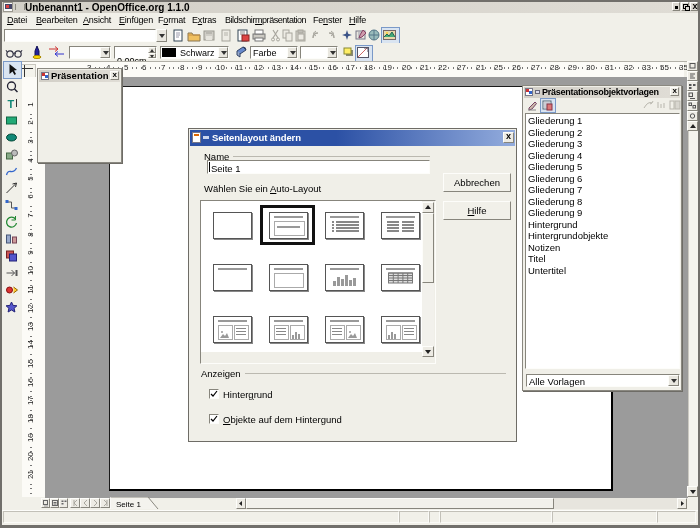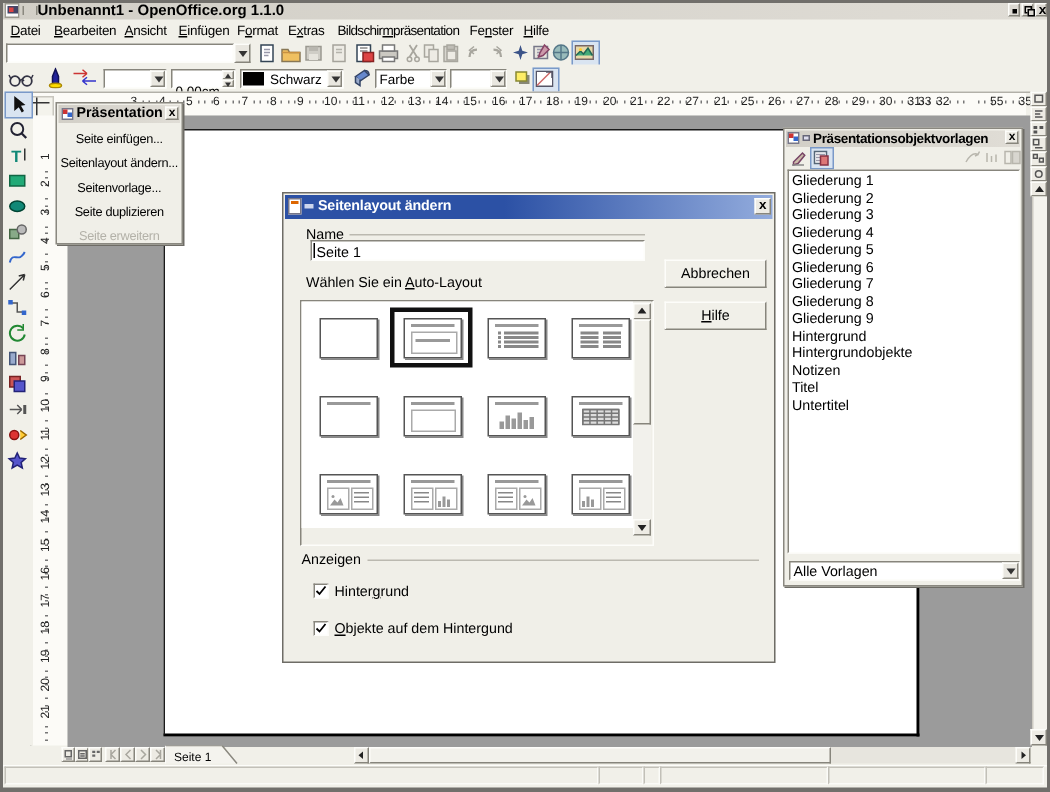--- a/index.html
+++ b/index.html
@@ -277,21 +277,21 @@
     <span style="position:absolute;left:601px;top:67px;width:1px;height:2px;background:#777;"></span>
     <span style="position:absolute;left:605px;top:67px;width:1px;height:2px;background:#777;"></span>
     <span style="position:absolute;left:605px;top:63px;font-size:8px;color:#222;">31</span>
     <span style="position:absolute;left:615px;top:67px;width:1px;height:2px;background:#777;"></span>
     <span style="position:absolute;left:619px;top:67px;width:1px;height:2px;background:#777;"></span>
     <span style="position:absolute;left:624px;top:67px;width:1px;height:2px;background:#777;"></span>
     <span style="position:absolute;left:624px;top:63px;font-size:8px;color:#222;">32</span>
     <span style="position:absolute;left:633px;top:67px;width:1px;height:2px;background:#777;"></span>
     <span style="position:absolute;left:638px;top:67px;width:1px;height:2px;background:#777;"></span>
     <span style="position:absolute;left:642px;top:67px;width:1px;height:2px;background:#777;"></span>
-    <span style="position:absolute;left:612px;top:63px;font-size:8px;color:#222;">33</span>
+    <span style="position:absolute;left:642px;top:63px;font-size:8px;color:#222;">33</span>
     <span style="position:absolute;left:652px;top:67px;width:1px;height:2px;background:#777;"></span>
     <span style="position:absolute;left:656px;top:67px;width:1px;height:2px;background:#777;"></span>
     <span style="position:absolute;left:661px;top:67px;width:1px;height:2px;background:#777;"></span>
     <span style="position:absolute;left:660px;top:63px;font-size:8px;color:#222;">55</span>
     <span style="position:absolute;left:670px;top:67px;width:1px;height:2px;background:#777;"></span>
     <span style="position:absolute;left:675px;top:67px;width:1px;height:2px;background:#777;"></span>
     <span style="position:absolute;left:679px;top:67px;width:1px;height:2px;background:#777;"></span>
     <span style="position:absolute;left:679px;top:63px;font-size:8px;color:#222;">35</span>
   </div>
 <div class="abs" style="left:22px;top:77px;width:23px;height:420px;background:#FCFBF7;"></div>
@@ -532,23 +532,20 @@
 <div class="abs" style="left:657px;top:511px;width:39px;height:12px;border:1px solid #C2C0B8;border-right-color:#FBFBF8;border-bottom-color:#FBFBF8;box-sizing:border-box;"></div>
 <div class="abs" style="left:37px;top:68px;width:85px;height:95px;background:#F0EFE8;border:1px solid #8A8880;box-shadow:1px 1px 0 #6E6C66;box-sizing:border-box;z-index:10;">
  <div style="height:12px;margin:1px;background:linear-gradient(90deg,#D2CFC7,#E0DDD6);position:relative;">
   <span style="position:absolute;left:2px;top:2px;width:8px;height:8px;background:#fff;border:1px solid #778;box-sizing:border-box;"></span>
   <span style="position:absolute;left:3px;top:3px;width:3px;height:3px;background:#C33;"></span>
   <span style="position:absolute;left:6px;top:5px;width:3px;height:3px;background:#36C;"></span>
   <span style="position:absolute;left:12px;top:0px;font-weight:bold;font-size:9.5px;">Präsentation</span>
   <span class="raised" style="position:absolute;right:1px;top:1px;width:9px;height:9px;background:#EDEBE4;"></span>
   <span style="position:absolute;right:3px;top:0px;font-size:8px;font-weight:bold;">x</span>
  </div>
- <div style="font-size:8.5px;text-align:center;margin-top:2px;line-height:16.3px;letter-spacing:-0.2px;">
-  Seite einfügen...<br>Seitenlayout ändern...<br>Seitenvorlage...<br>Seite duplizieren<br><span style="color:#B3B1A8;">Seite erweitern</span>
- </div>
 </div>
 <div class="abs" style="left:188px;top:128px;width:329px;height:314px;background:#F0EFE8;border:1px solid #6E6C66;box-sizing:border-box;z-index:20;">
  <div style="height:16px;margin:1px;background:linear-gradient(90deg,#2C51A5 0%,#2C51A5 45%,#93ACDD 100%);position:relative;">
   <span style="position:absolute;left:2px;top:2px;width:9px;height:11px;background:#fff;border:1px solid #778;box-sizing:border-box;"></span>
   <span style="position:absolute;left:4px;top:4px;width:5px;height:2px;background:#D60;"></span>
   <span style="position:absolute;left:13px;top:6px;width:6px;height:3px;background:#CCD6EE;"></span>
   <span style="position:absolute;left:22px;top:2px;color:#fff;font-weight:bold;font-size:9.5px;letter-spacing:-0.1px;">Seitenlayout ändern</span>
   <span class="raised" style="position:absolute;right:1px;top:2px;width:11px;height:11px;background:#EDEBE4;"></span>
   <span style="position:absolute;right:4px;top:1px;font-size:9px;font-weight:bold;color:#000;">x</span>
  </div>

